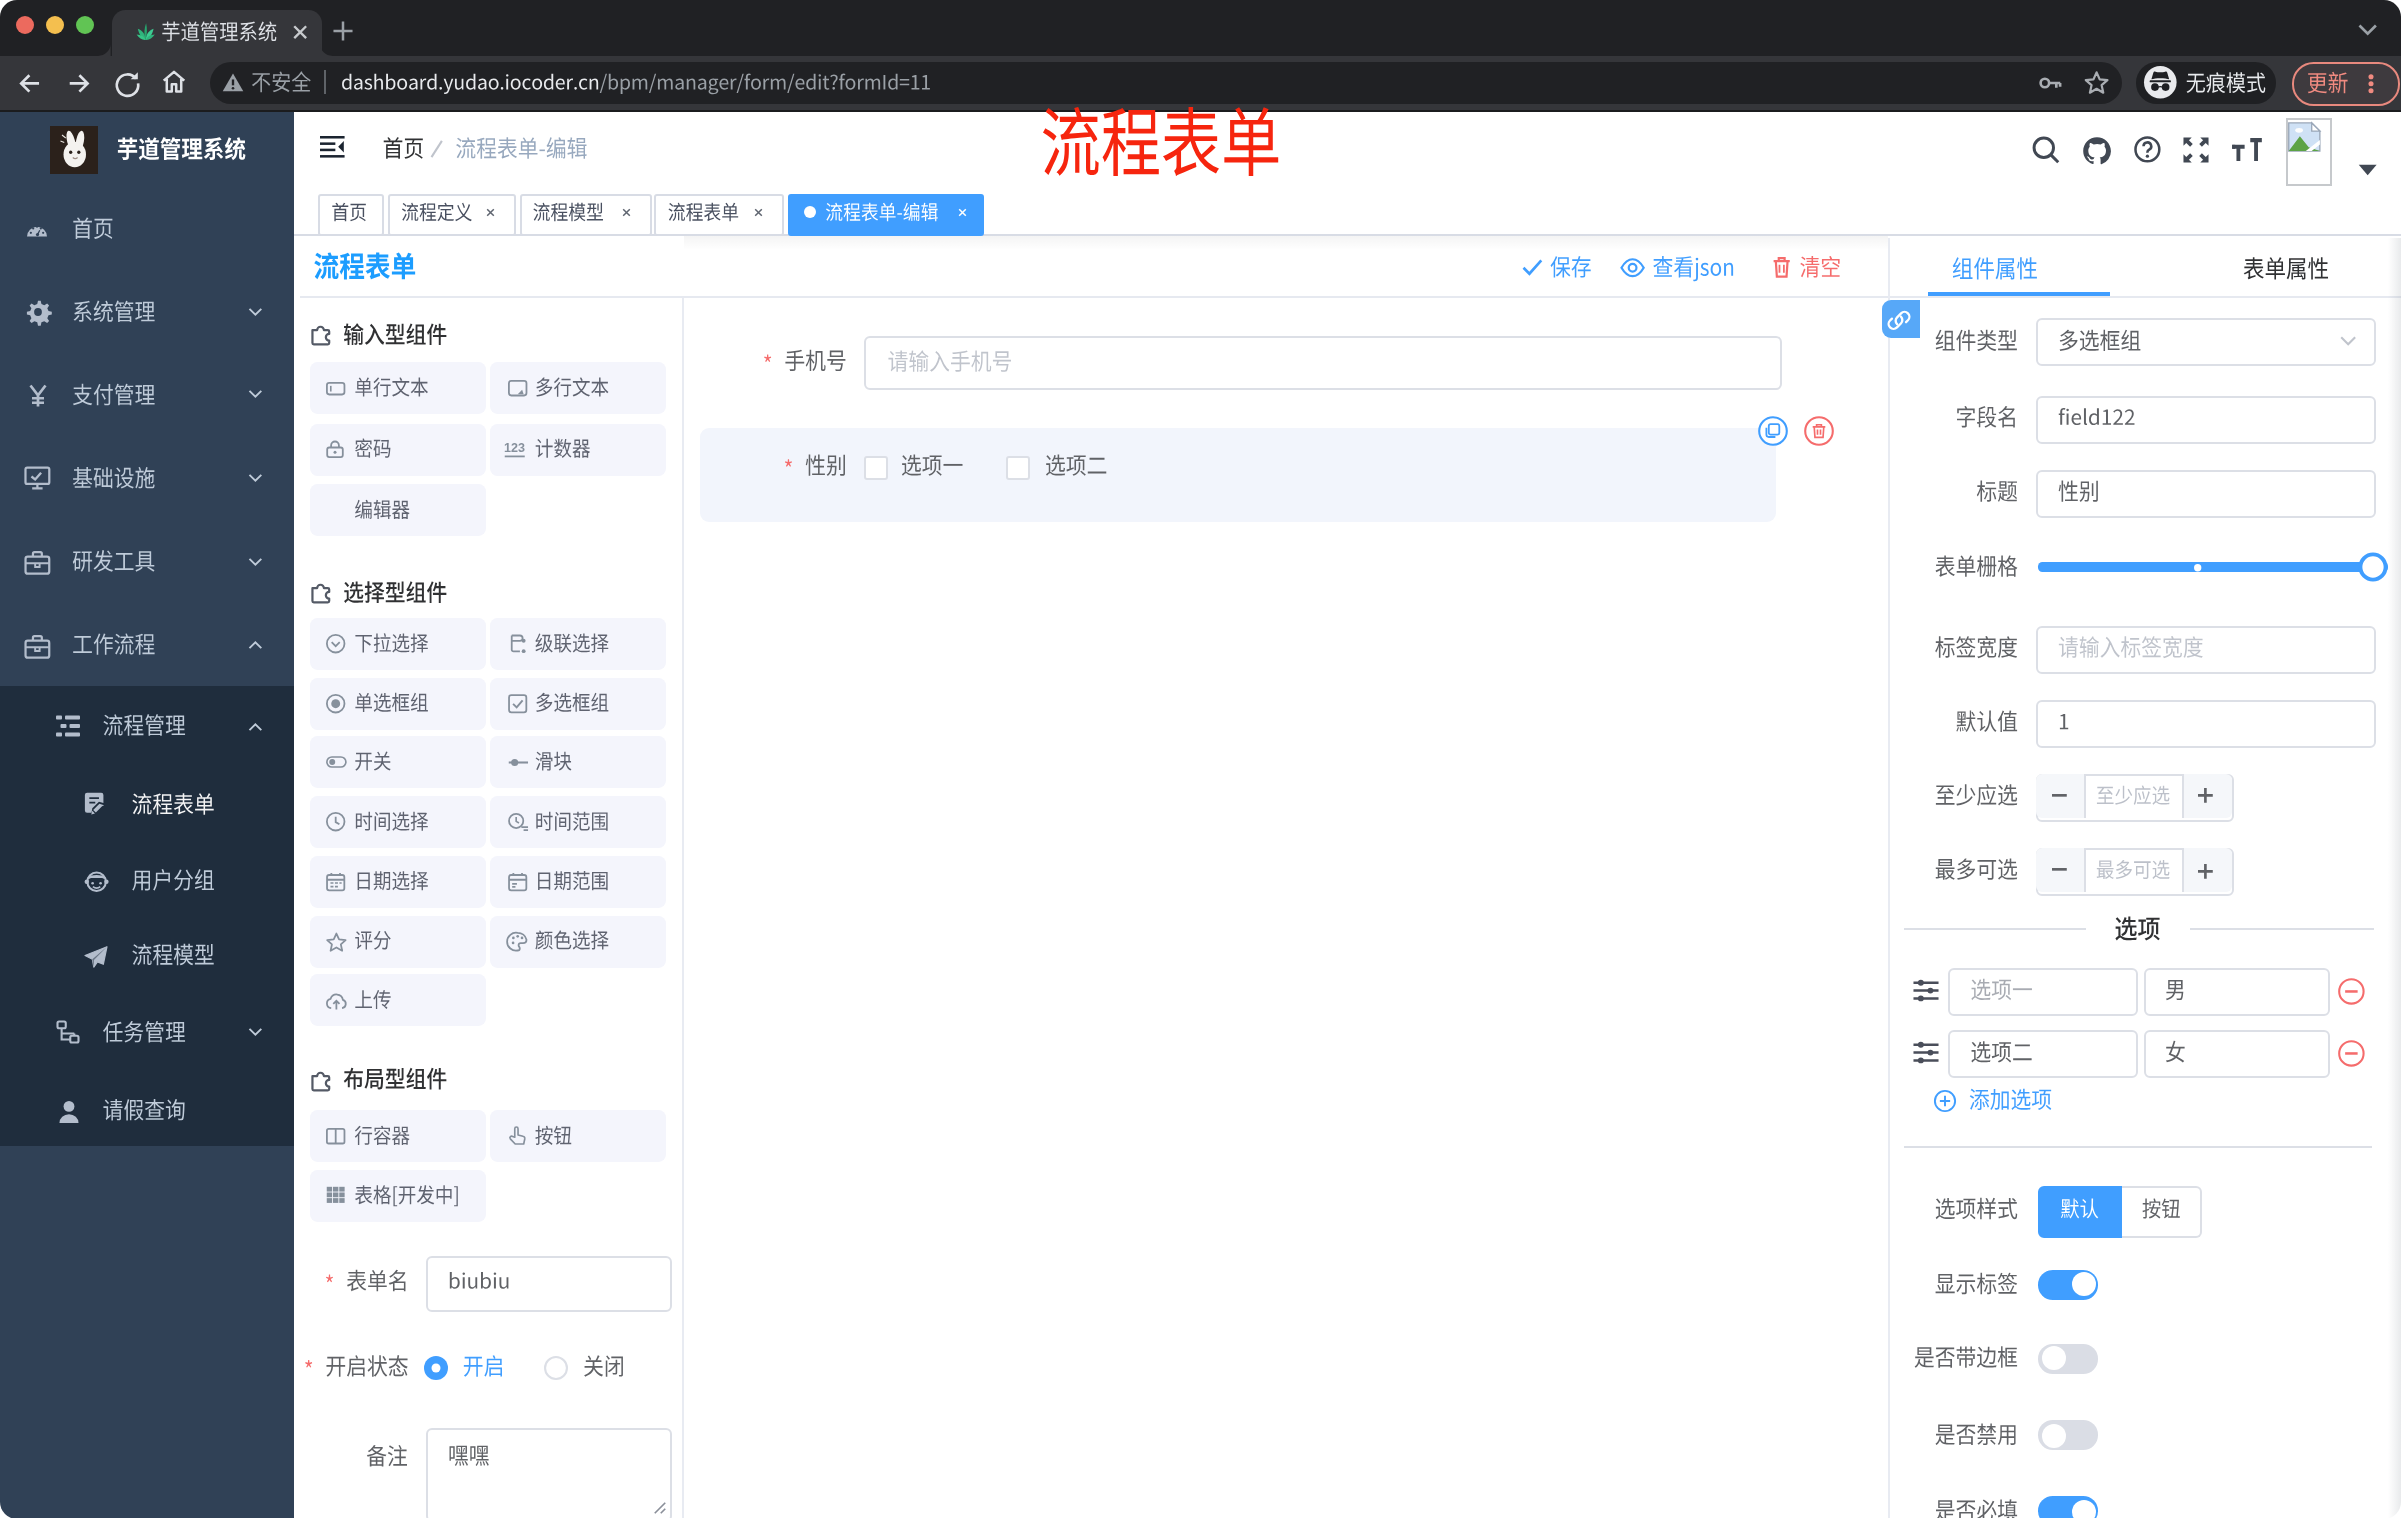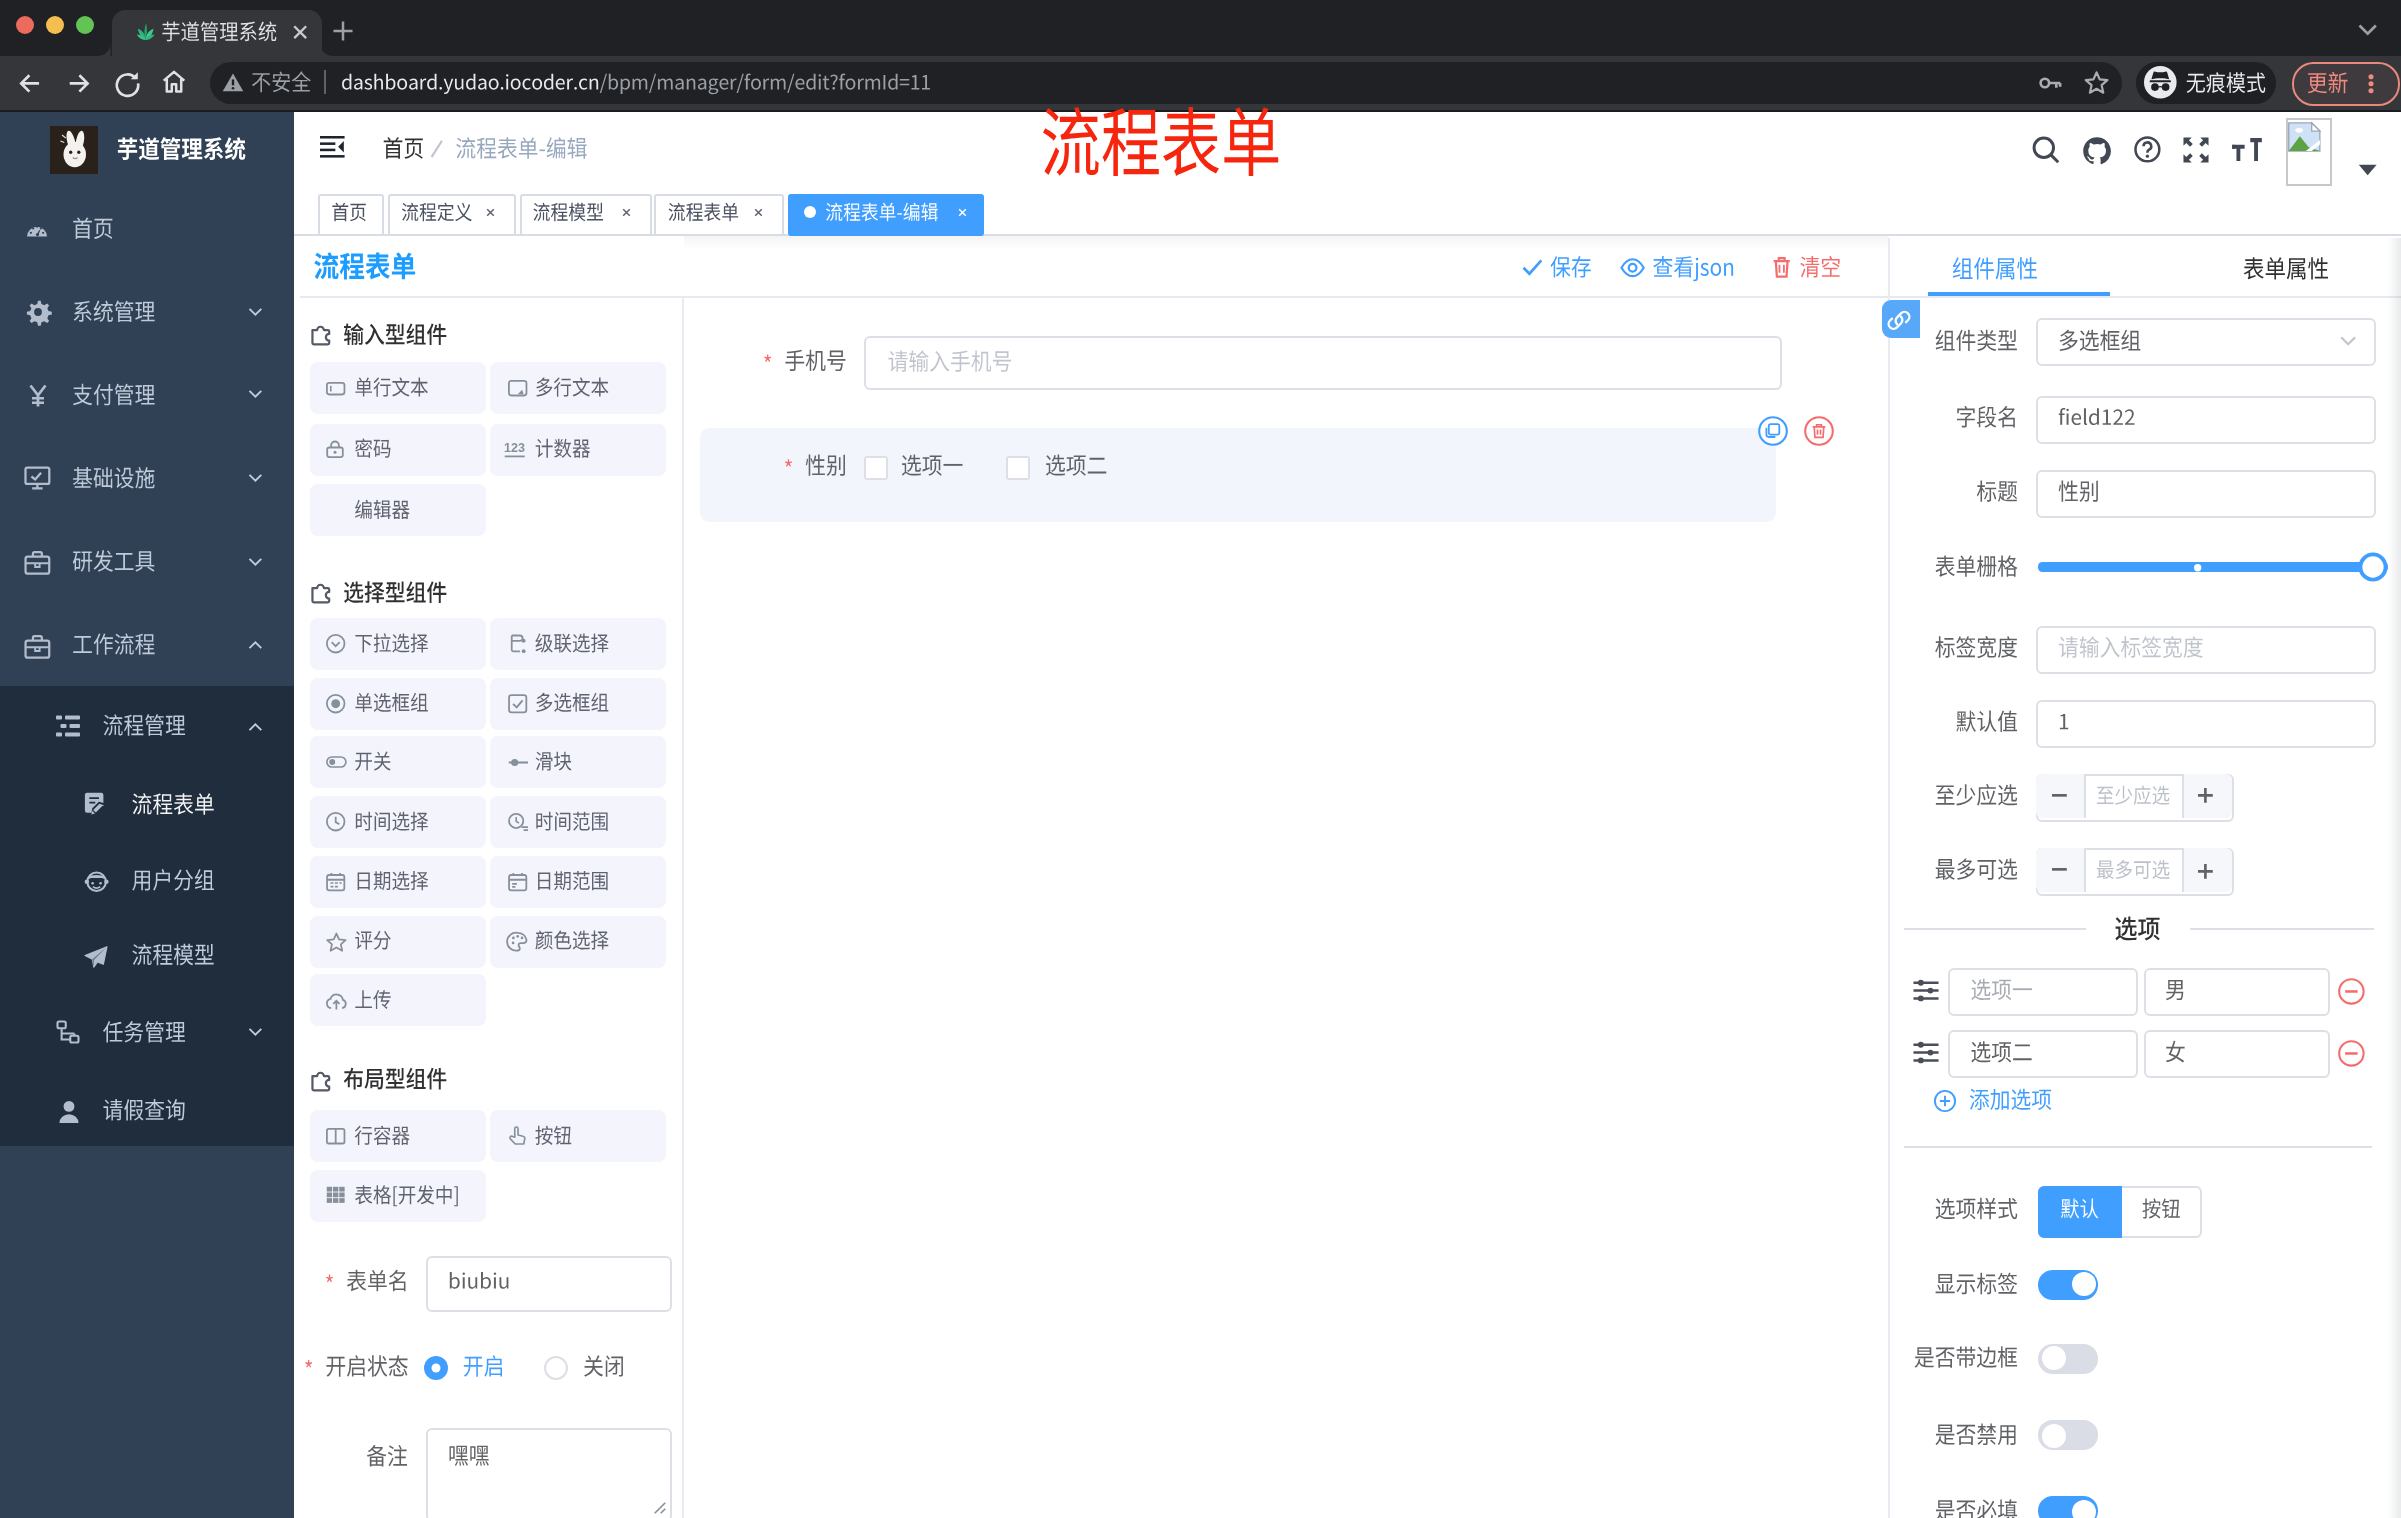--- a/index.html
+++ b/index.html
@@ -1,15 +1,15 @@
 <!DOCTYPE html>
 <html style="font-size:12px"><head><meta charset="utf-8"><title>芋道管理系统</title>
 <style>
 html,body{margin:0;padding:0;background:#fff;}
-#stage{position:relative;width:2401px;height:1519px;overflow:hidden;}
+#stage{position:relative;width:2401px;height:1519px;overflow:hidden;border-radius:17px;}
 #app{position:absolute;left:0;top:0;width:1201px;height:759px;transform:scale(2);transform-origin:0 0;font-family:"Liberation Sans",sans-serif;}
 svg{display:block}
 </style></head>
 <body>
 <div id="stage">
     <div id="app">
 <div style="position:absolute;left:0px;top:0px;width:1201px;height:28px;background:#202124;"></div>
       <svg style="position:absolute;left:8.2px;top:8.2px;overflow:visible" width="9" height="9" viewBox="0 0 12 12">
         <circle cx="6" cy="6" r="6" fill="#ec6a5e"></circle>
       </svg>

